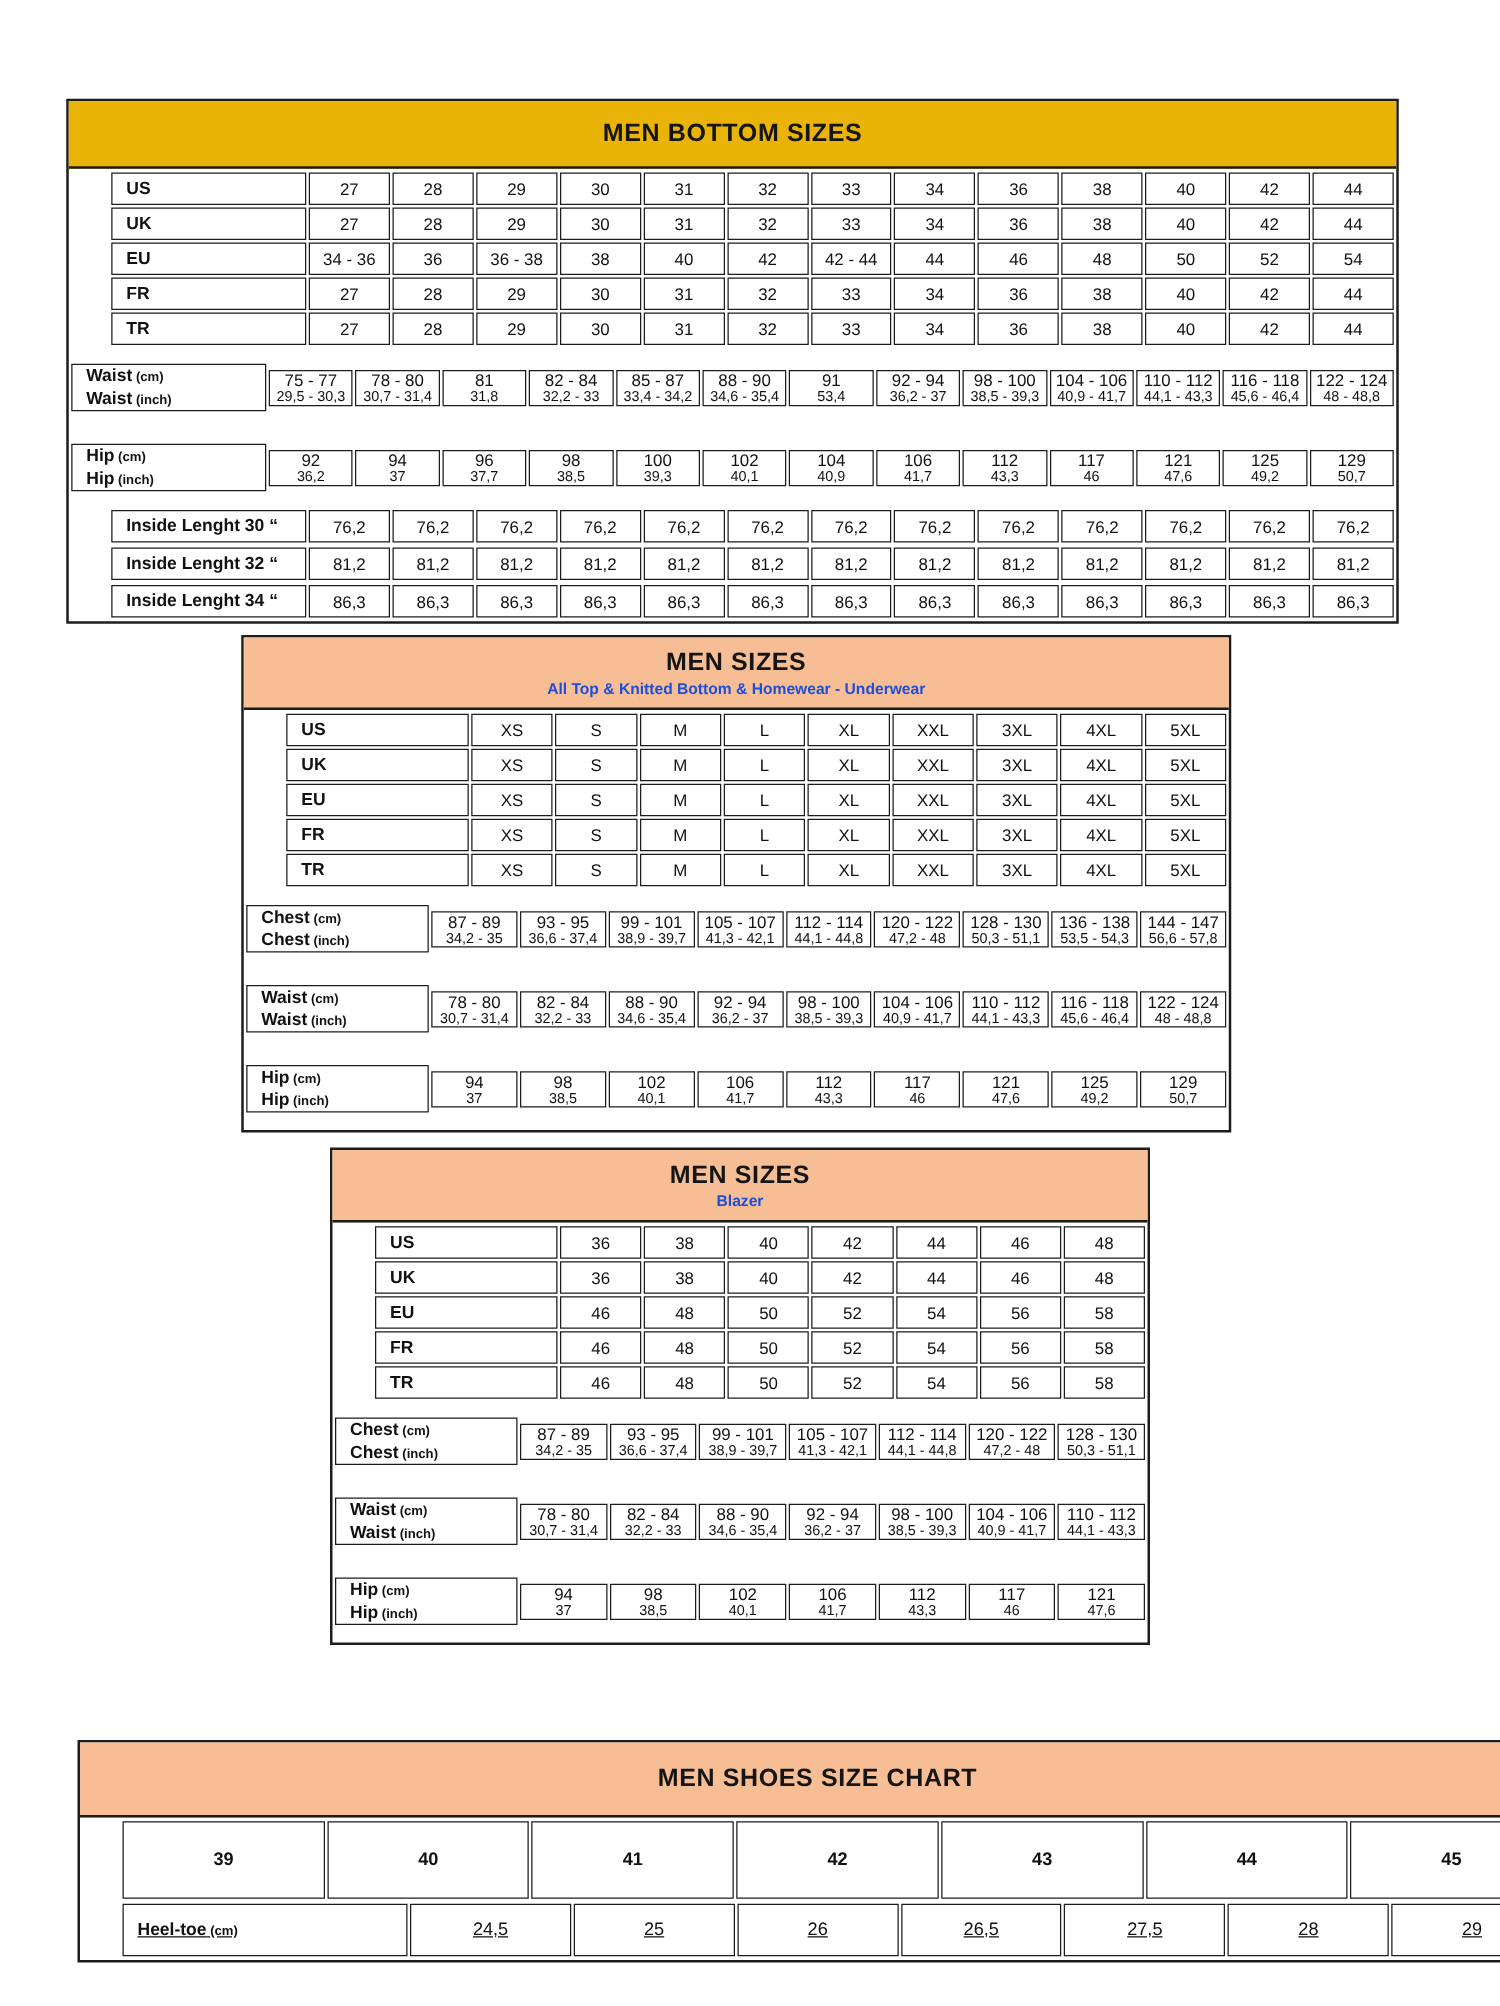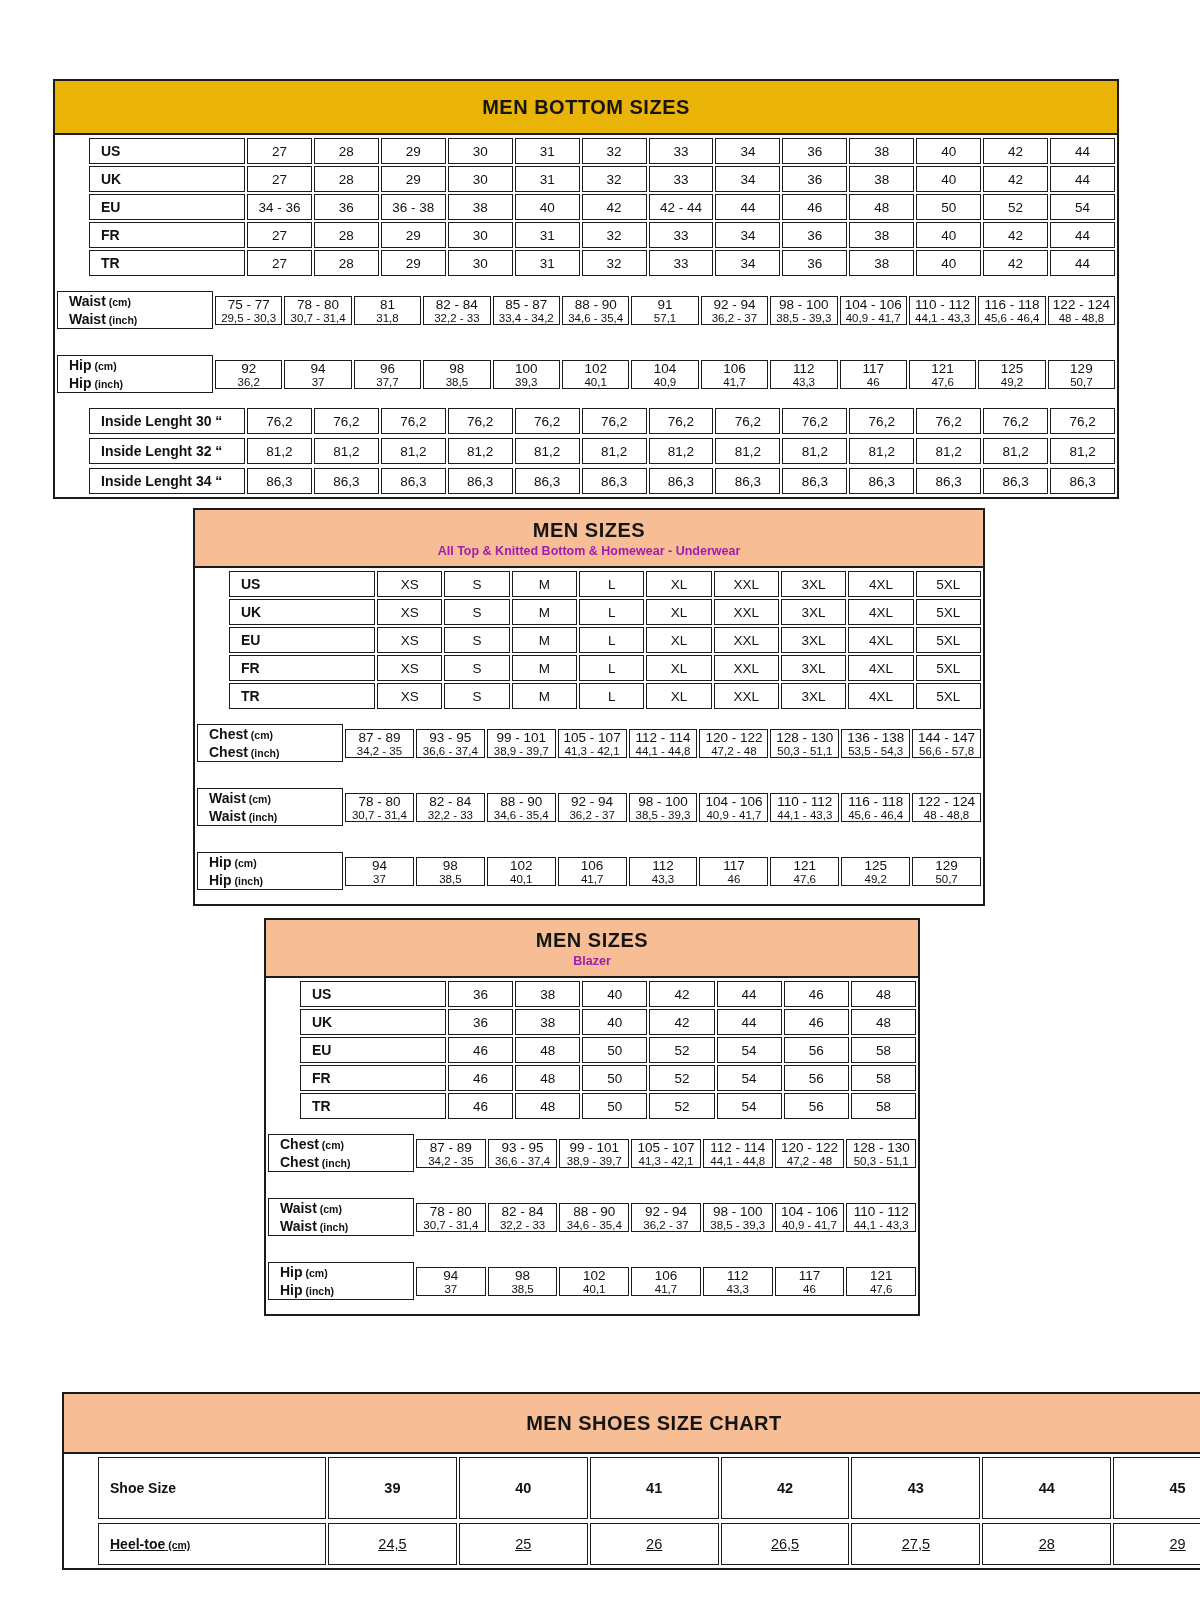--- a/index.html
+++ b/index.html
@@ -11,21 +11,21 @@
   .sizetable{
     position:absolute;border:2px solid #1c1c1c;background:#ffffff;
     box-sizing:border-box;
   }
   .thead{
     background:var(--peach,#F7BE95);border-bottom:2px solid #1c1c1c;
     display:flex;flex-direction:column;align-items:center;justify-content:center;
     text-align:center;
   }
   .ttitle{font-weight:bold;font-size:20px;letter-spacing:.5px;color:#151515;}
-  .tsub{font-weight:bold;font-size:12.5px;margin-top:2px;color:#a21caf;}
+  .tsub{font-weight:bold;font-size:12.5px;margin-top:2px;color:#1d4ed8;}
   .tsub:empty{display:none;}
   .tbody{padding:1px 2px 3px 2px;}
   .trow{display:flex;gap:2px;margin-top:2px;}
   .trow.group-start{margin-top:4px;}
   .cell{
     border:1px solid #1c1c1c;background:#fff;box-sizing:border-box;
     display:flex;align-items:center;justify-content:center;
     white-space:nowrap;overflow:hidden;
   }
   .label-cell{
@@ -310,21 +310,21 @@
         <div class="cell data-cell">
           <div class="v1">85 - 87</div>
           <div class="v2">33,4 - 34,2</div>
         </div>
         <div class="cell data-cell">
           <div class="v1">88 - 90</div>
           <div class="v2">34,6 - 35,4</div>
         </div>
         <div class="cell data-cell">
           <div class="v1">91</div>
-          <div class="v2">57,1</div>
+          <div class="v2">53,4</div>
         </div>
         <div class="cell data-cell">
           <div class="v1">92 - 94</div>
           <div class="v2">36,2 - 37</div>
         </div>
         <div class="cell data-cell">
           <div class="v1">98 - 100</div>
           <div class="v2">38,5 - 39,3</div>
         </div>
         <div class="cell data-cell">
@@ -1073,23 +1073,20 @@
     </div>
 </div>
 
 <div class="sizetable t4">
   <div class="thead" style="background: rgb(247, 190, 149);">
     <div class="ttitle">MEN SHOES SIZE CHART</div>
 
   </div>
   <div class="tbody">
       <div class="trow r-single bold-values">
-        <div class="cell label-cell">
-          <div class="lbl-line"><span class="lbl">Shoe Size</span></div>
-        </div>
         <div class="cell data-cell">
           <div class="v1">39</div>
         </div>
         <div class="cell data-cell">
           <div class="v1">40</div>
         </div>
         <div class="cell data-cell">
           <div class="v1">41</div>
         </div>
         <div class="cell data-cell">

